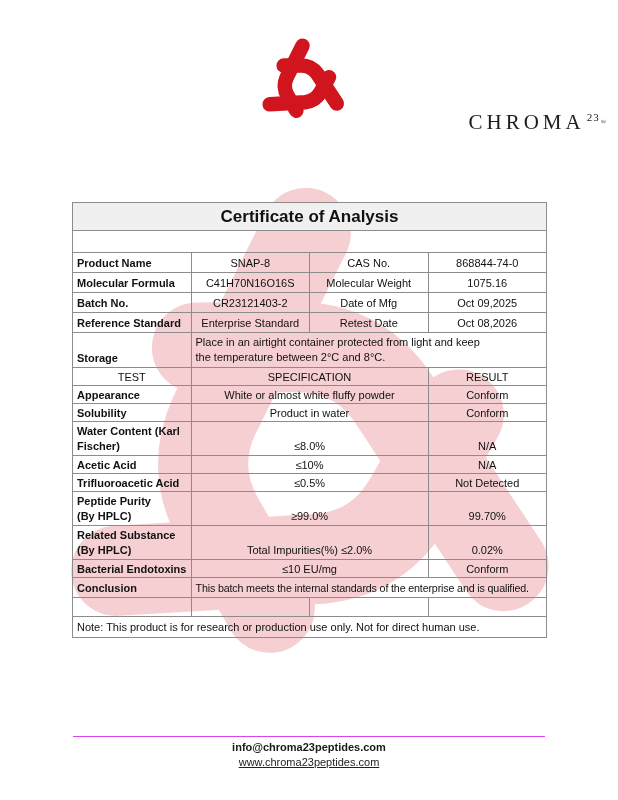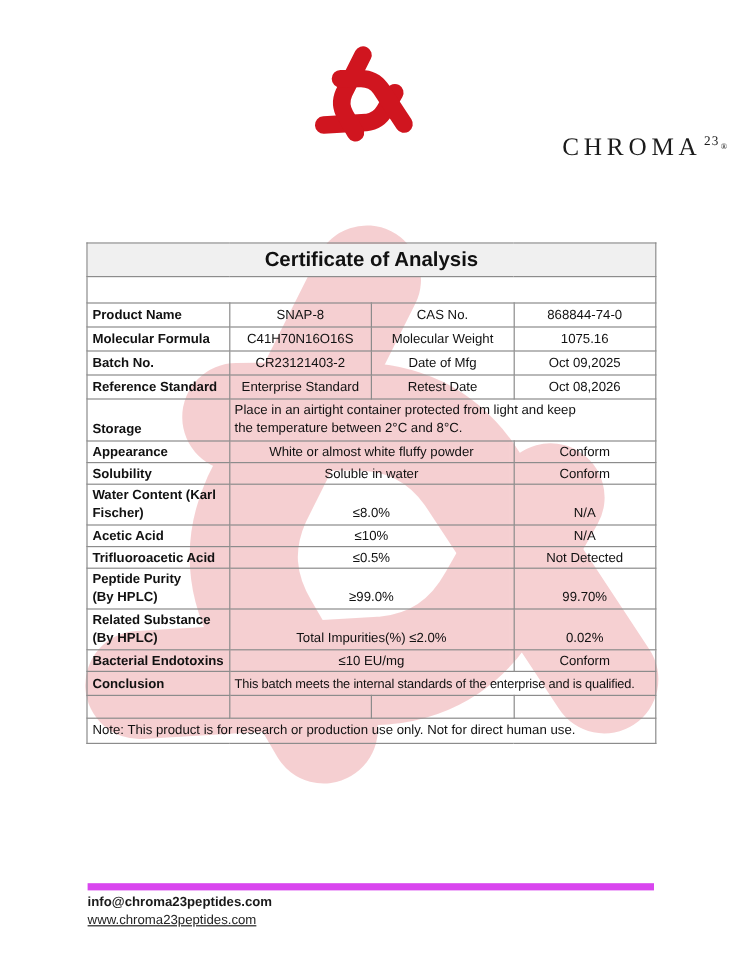--- a/index.html
+++ b/index.html
@@ -39,21 +39,21 @@
   .lbl{font-weight:bold;text-align:left;}
   .ctr{text-align:center;}
   .pre{white-space:pre-line;line-height:1.3;}
   tr.r-multi td.lbl{white-space:pre-line;line-height:1.3;vertical-align:middle;}
   tr.r-multi td.ctr{vertical-align:bottom;padding-bottom:3px;}
   .storage-lbl{font-weight:bold;vertical-align:bottom;padding-bottom:3px;}
   .storage-txt{line-height:1.35;padding:2px 4px;vertical-align:middle;}
   .conclusion-txt{white-space:nowrap;font-size:10.7px;letter-spacing:-0.15px;}
   
   .footer{position:absolute;left:73px;top:736px;width:472px;z-index:1;
-    border-top:6px solid #d946ef;}
+    border-top:1px solid #d946ef;text-align:center;}
   .email{font-weight:bold;font-size:11px;margin-top:4px;color:#1a1a1a;}
   .site{font-size:11px;margin-top:3px;}
   .site span{text-decoration:underline;color:#222;cursor:pointer;}
 </style>
 </head>
 <body>
 
 <div class="logo-mark">
   <svg viewBox="0 0 100 100" aria-hidden="true">
     <g stroke="currentColor" stroke-width="14" fill="none" stroke-linecap="round" stroke-linejoin="round">
@@ -119,30 +119,35 @@
           <td class="ctr">Retest Date</td>
           <td class="ctr">Oct 08,2026</td>
         </tr>
       </tbody>
     <tbody>
       <tr class="r-storage">
         <td class="storage-lbl">Storage</td>
         <td colspan="3" class="storage-txt pre">Place in an airtight container protected from light and keep
 the temperature between 2°C and 8°C.</td>
       </tr>
+      <tr class="r-testhead">
+        <td class="ctr">TEST</td>
+        <td colspan="2" class="ctr">SPECIFICATION</td>
+        <td class="ctr">RESULT</td>
+      </tr>
     </tbody>
     <tbody>
         <tr class="r-single">
           <td class="lbl">Appearance</td>
           <td class="ctr" colspan="2">White or almost white fluffy powder</td>
           <td class="ctr">Conform</td>
         </tr>
         <tr class="r-single">
           <td class="lbl">Solubility</td>
-          <td class="ctr" colspan="2">Soluble in water</td>
+          <td class="ctr" colspan="2">Product in water</td>
           <td class="ctr">Conform</td>
         </tr>
         <tr class="r-multi">
           <td class="lbl">Water Content (Karl
 Fischer)</td>
           <td class="ctr" colspan="2">≤8.0%</td>
           <td class="ctr">N/A</td>
         </tr>
         <tr class="r-single">
           <td class="lbl">Acetic Acid</td>

